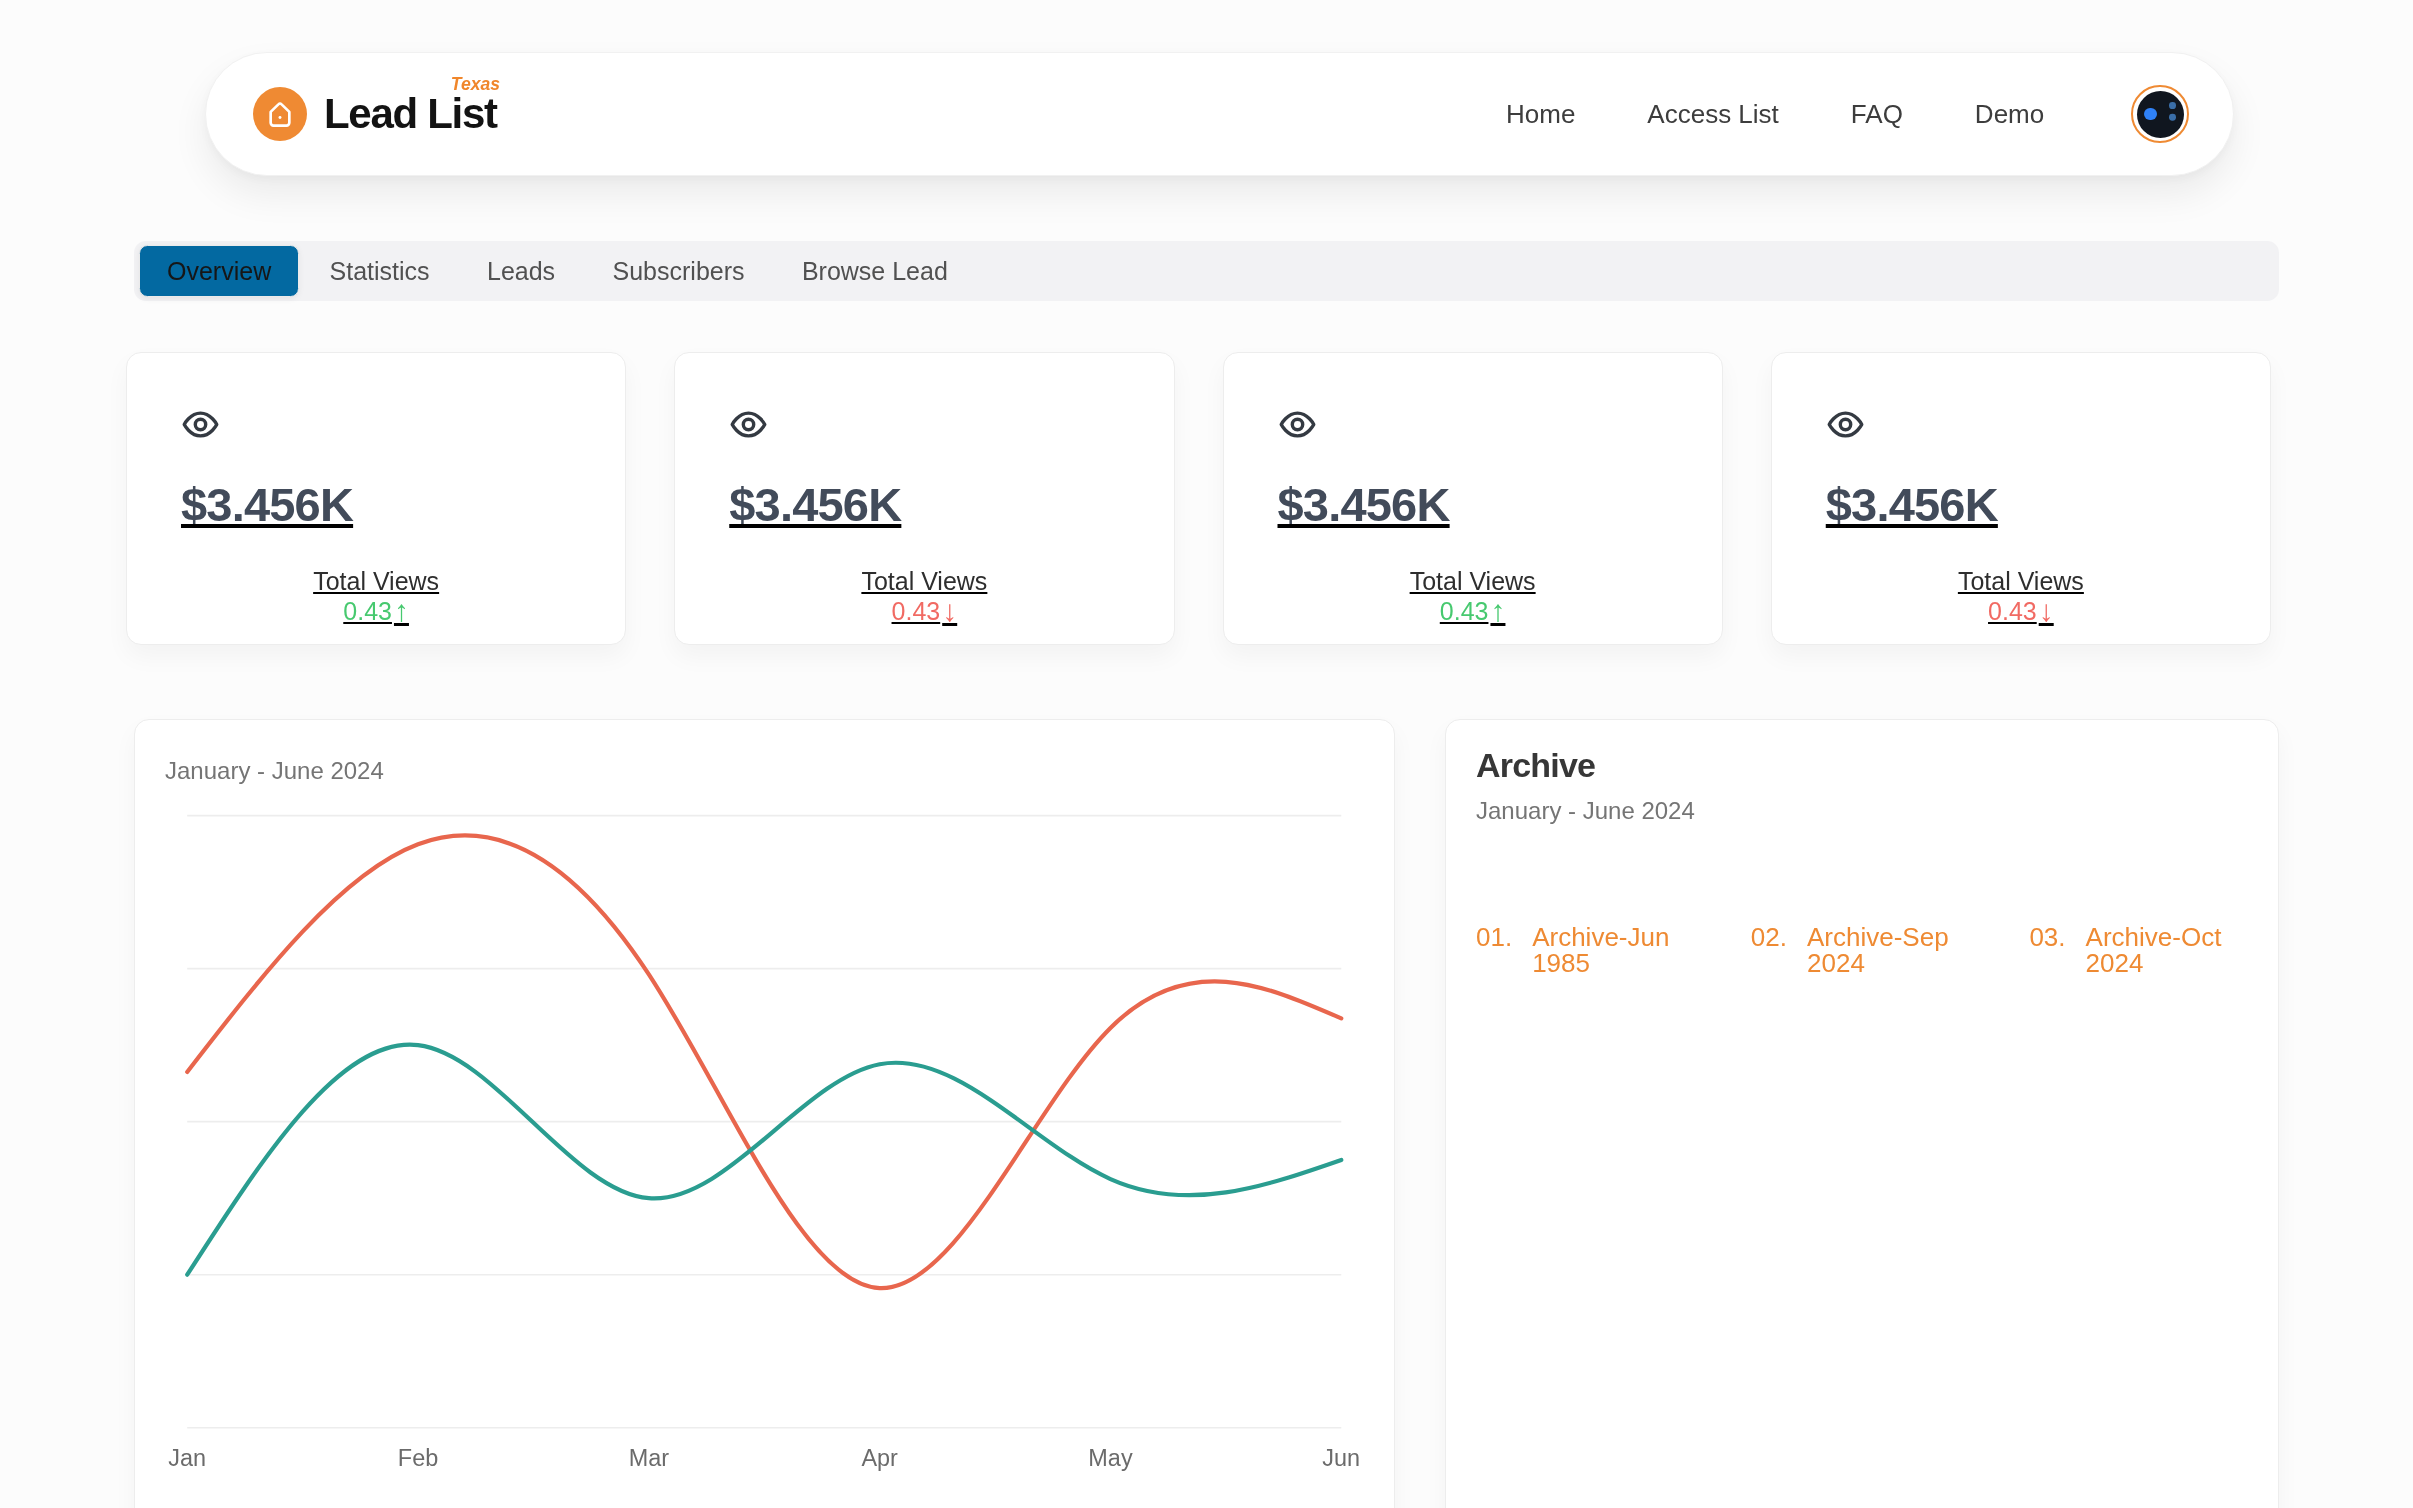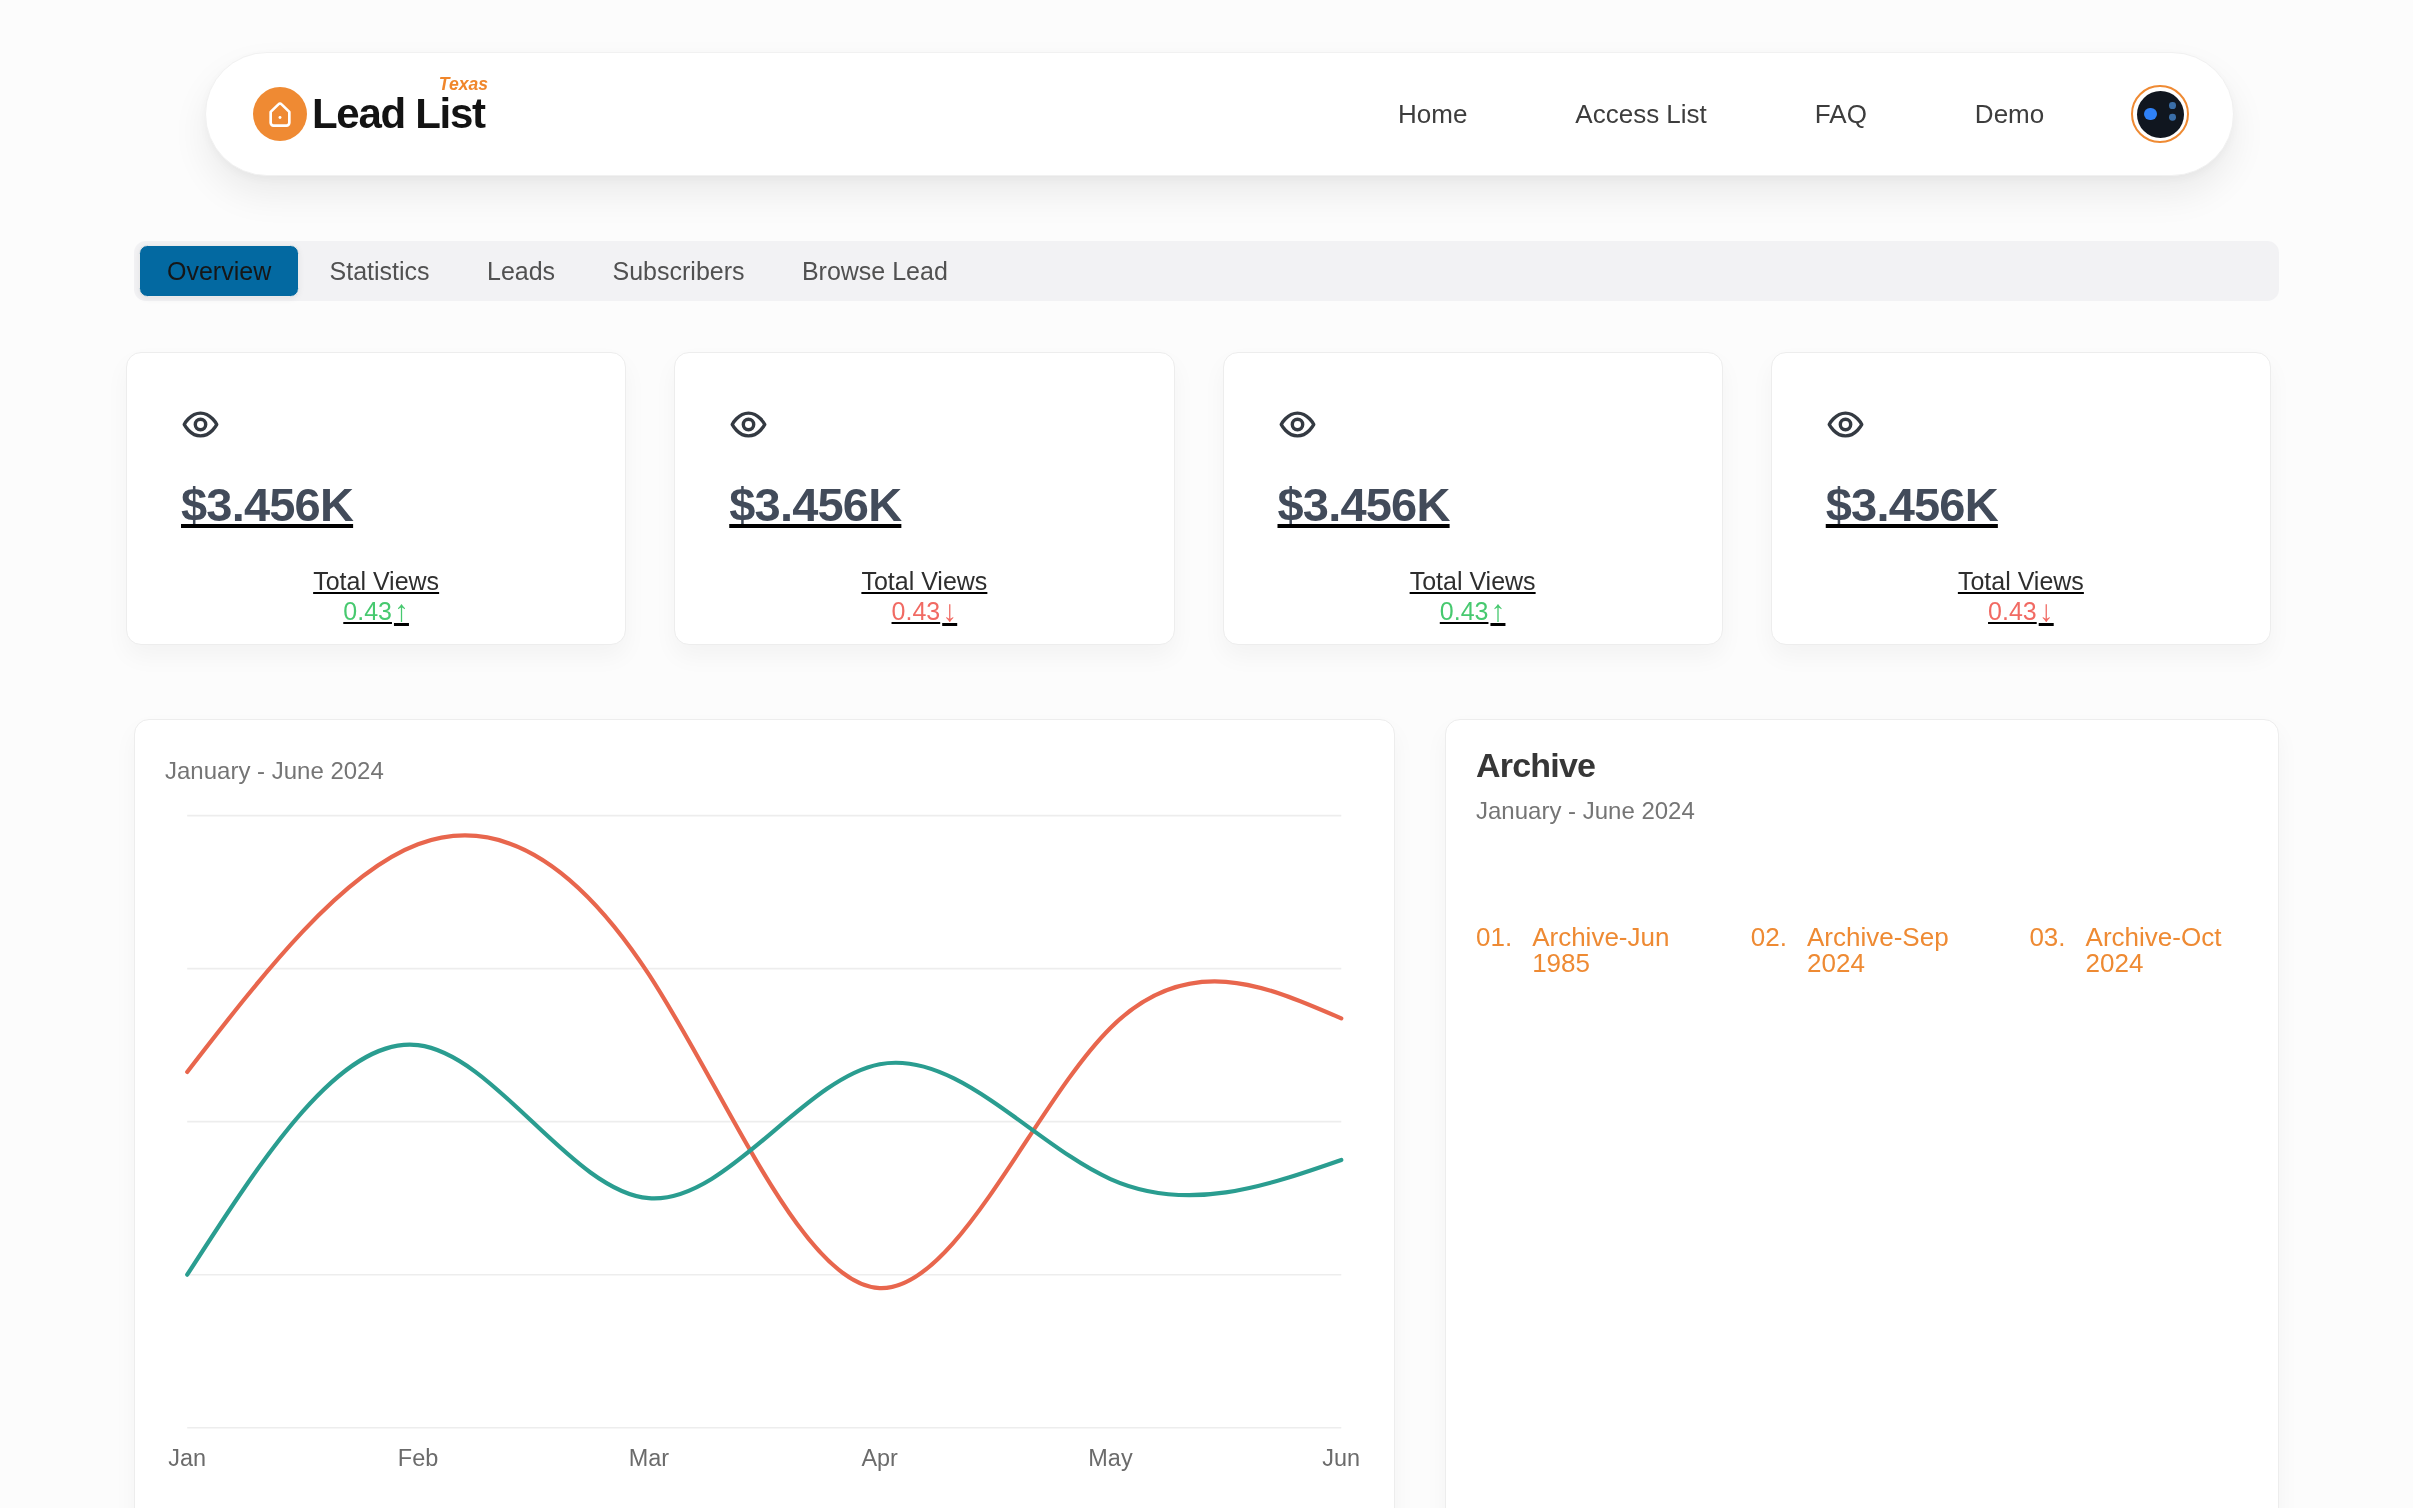--- a/index.html
+++ b/index.html
@@ -8,27 +8,27 @@
     background:#fcfcfc;font-family:"Liberation Sans",sans-serif;
     -webkit-font-smoothing:antialiased;
   }
   
   .header{
     position:absolute;left:205px;top:52px;width:2029px;height:124px;
     background:#fff;border:0.8px solid #f1f1f1;border-radius:75px;
     box-shadow:0 18.4px 37px rgba(20,20,20,.07),0 3.4px 8.4px rgba(0,0,0,.03);
     display:flex;align-items:center;padding:0 44px 0 47px;box-sizing:border-box;
   }
-  .logo{display:flex;align-items:center;gap:5px;cursor:pointer;}
+  .logo{display:flex;align-items:center;gap:17px;cursor:pointer;}
   .logo-mark{width:54px;height:54px;border-radius:50%;background:#ef8a33;
     display:flex;align-items:center;justify-content:center;flex:0 0 auto;}
   .logo-text{position:relative;font-size:42px;font-weight:700;color:#131313;letter-spacing:-1.3px;line-height:1;}
   .logo-tag{position:absolute;top:-17px;right:-3.4px;font-size:17.6px;font-style:italic;font-weight:700;color:#f0862b;letter-spacing:0;}
   .nav{margin-left:auto;display:flex;align-items:center;gap:72px;}
-  .nav-item{font-size:26px;color:#3d3d3d;cursor:pointer;white-space:nowrap;margin-left:36px;}
+  .nav-item{font-size:26px;color:#3d3d3d;cursor:pointer;white-space:nowrap;}
   .avatar{margin-left:87px;width:47px;height:47px;border:2.5px solid #ef8a33;border-radius:50%;
     padding:3.4px;cursor:pointer;flex:0 0 auto;}
   .avatar-img{width:47px;height:47px;border-radius:50%;background:#10161f;position:relative;overflow:hidden;}
   .avatar-img::before{content:"";position:absolute;left:7.5px;top:17px;width:12.6px;height:12.6px;border-radius:50%;background:#2f81f7;}
   .avatar-img::after{content:"";position:absolute;right:7.5px;top:11.7px;width:6.7px;height:6.7px;border-radius:50%;background:#3a6ea8;box-shadow:0 11.7px 0 #3a6ea8;}
   
   .tabs{
     position:absolute;left:134px;top:241px;width:2145px;height:60px;
     background:#f2f2f4;border-radius:11.7px;display:flex;align-items:center;
     padding:5px;box-sizing:border-box;gap:3.4px;

